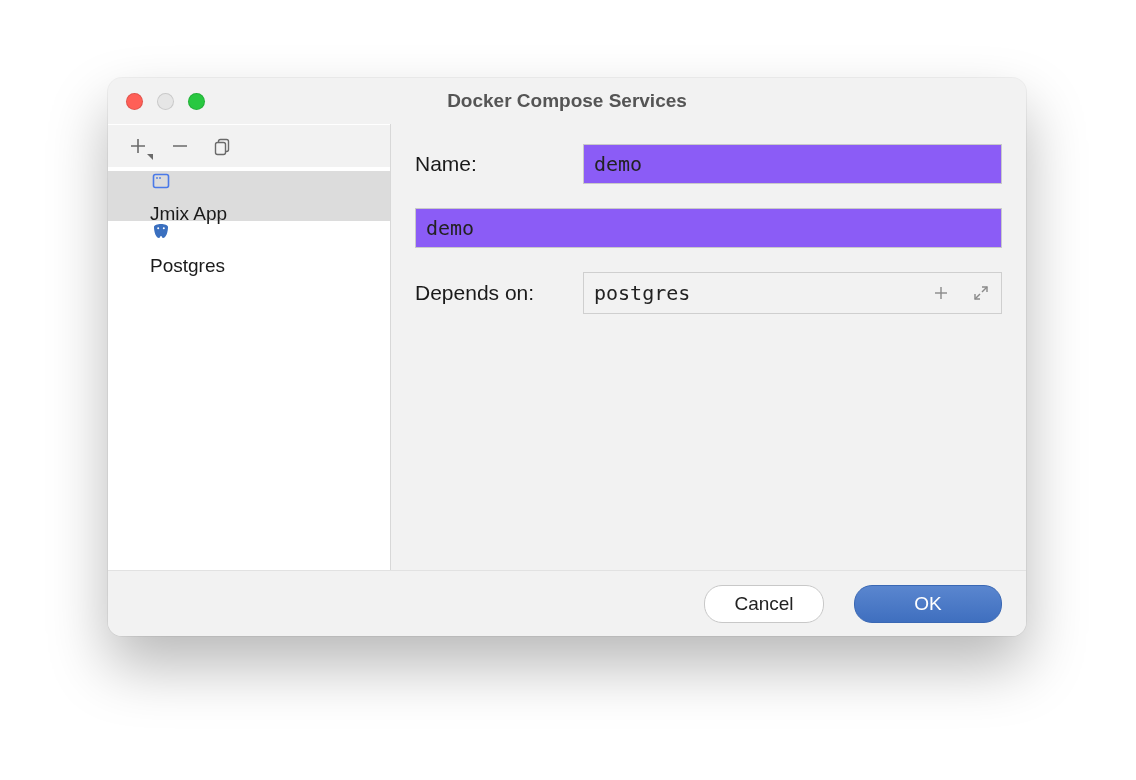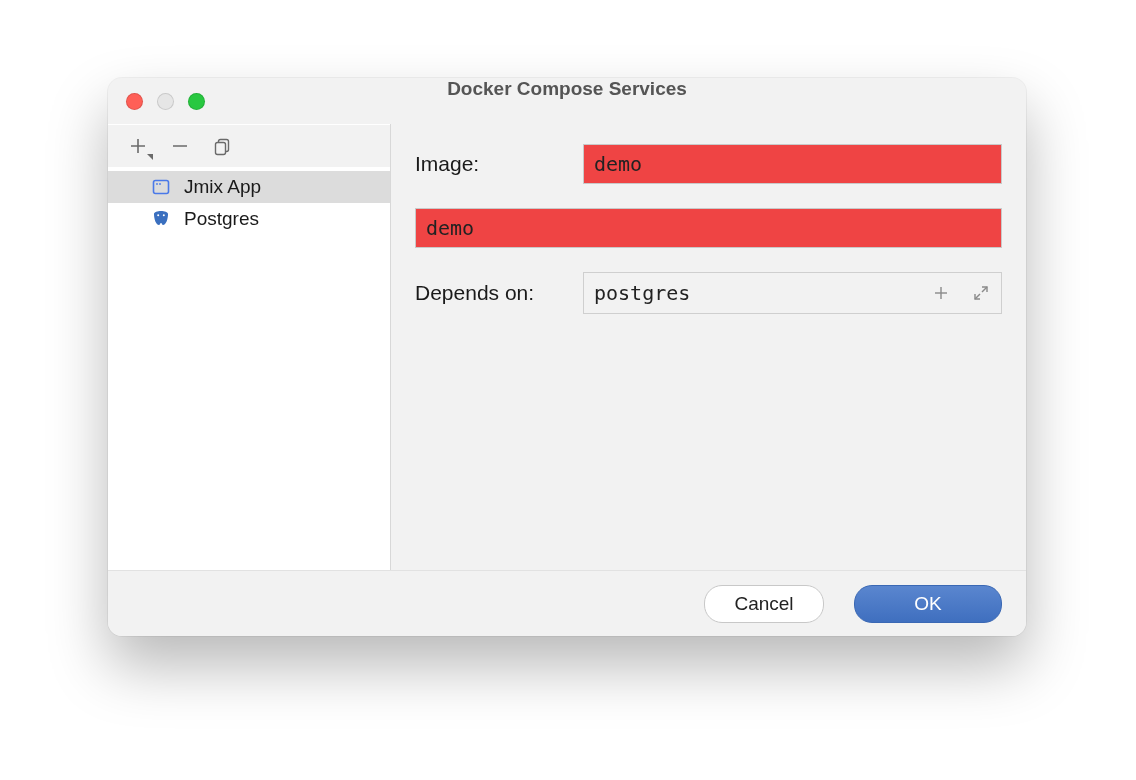--- a/index.html
+++ b/index.html
@@ -24,21 +24,21 @@
     height: 558px;
     background: #f2f2f2;
     border-radius: 14px;
     box-shadow: 0 30px 60px rgba(0,0,0,0.28), 0 0 0 1px rgba(0,0,0,0.05);
     overflow: hidden;
   }
   
   .titlebar {
     height: 46px;
     display: flex;
-    align-items: flex-start;
+    align-items: center;
     position: relative;
   }
   .traffic {
     position: absolute;
     left: 18px;
     top: 0;
     height: 46px;
     display: flex;
     align-items: center;
     gap: 14px;
@@ -90,28 +90,28 @@
     right:-3px; bottom:-2px;
     width:0;height:0;
     border-left:6px solid transparent;
     border-top:6px solid #6a6a6a;
   }
   .tree {
     flex: 1;
     padding-top: 4px;
   }
   .tree-item {
-    height: 32px;
-    display: flex;
-    align-items: center;
+    height: 50px;
+    display: flex;
     gap: 12px;
     padding-left: 42px;
     font-size: 19px;
     color: #1a1a1a;
     cursor: default;
+    flex-direction: column;
   }
   .tree-item.selected {
     background: #dcdcdc;
   }
   .tree-icon {
     width: 22px; height: 22px;
     display:inline-flex; align-items:center; justify-content:center;
   }
 
   
@@ -127,21 +127,21 @@
     margin-bottom: 24px;
   }
   .row label {
     width: 168px;
     font-size: 21px;
     color: #1a1a1a;
   }
   .field {
     flex: 1;
     height: 40px;
-    background: #ef4444;
+    background: #8b5cf6;
     border: 1px solid #c9c9c9;
     border-radius: 0;
     font-size: 20px;
     font-family: ui-monospace, Menlo, Consolas, monospace;
     color: #222;
     padding: 0 10px;
     box-sizing: border-box;
     outline: none;
   }
   .inline-field {
@@ -259,21 +259,21 @@
                 <circle cx="13.8" cy="7.3" r="1" fill="#fff"></circle>
               </svg>
             </span>
             <span>Postgres</span>
           </div>
         </div>
       </div>
 
       <div class="form">
         <div class="row">
-          <label>Image:</label>
+          <label>Name:</label>
           <input class="field" type="text" value="demo" style="">
         </div>
         <div class="row">
           <input class="field" type="text" value="demo" style="">
         </div>
         <div class="row">
           <label>Depends on:</label>
           <div class="inline-field">
             <span class="val">postgres</span>
             <span class="ibtn">

